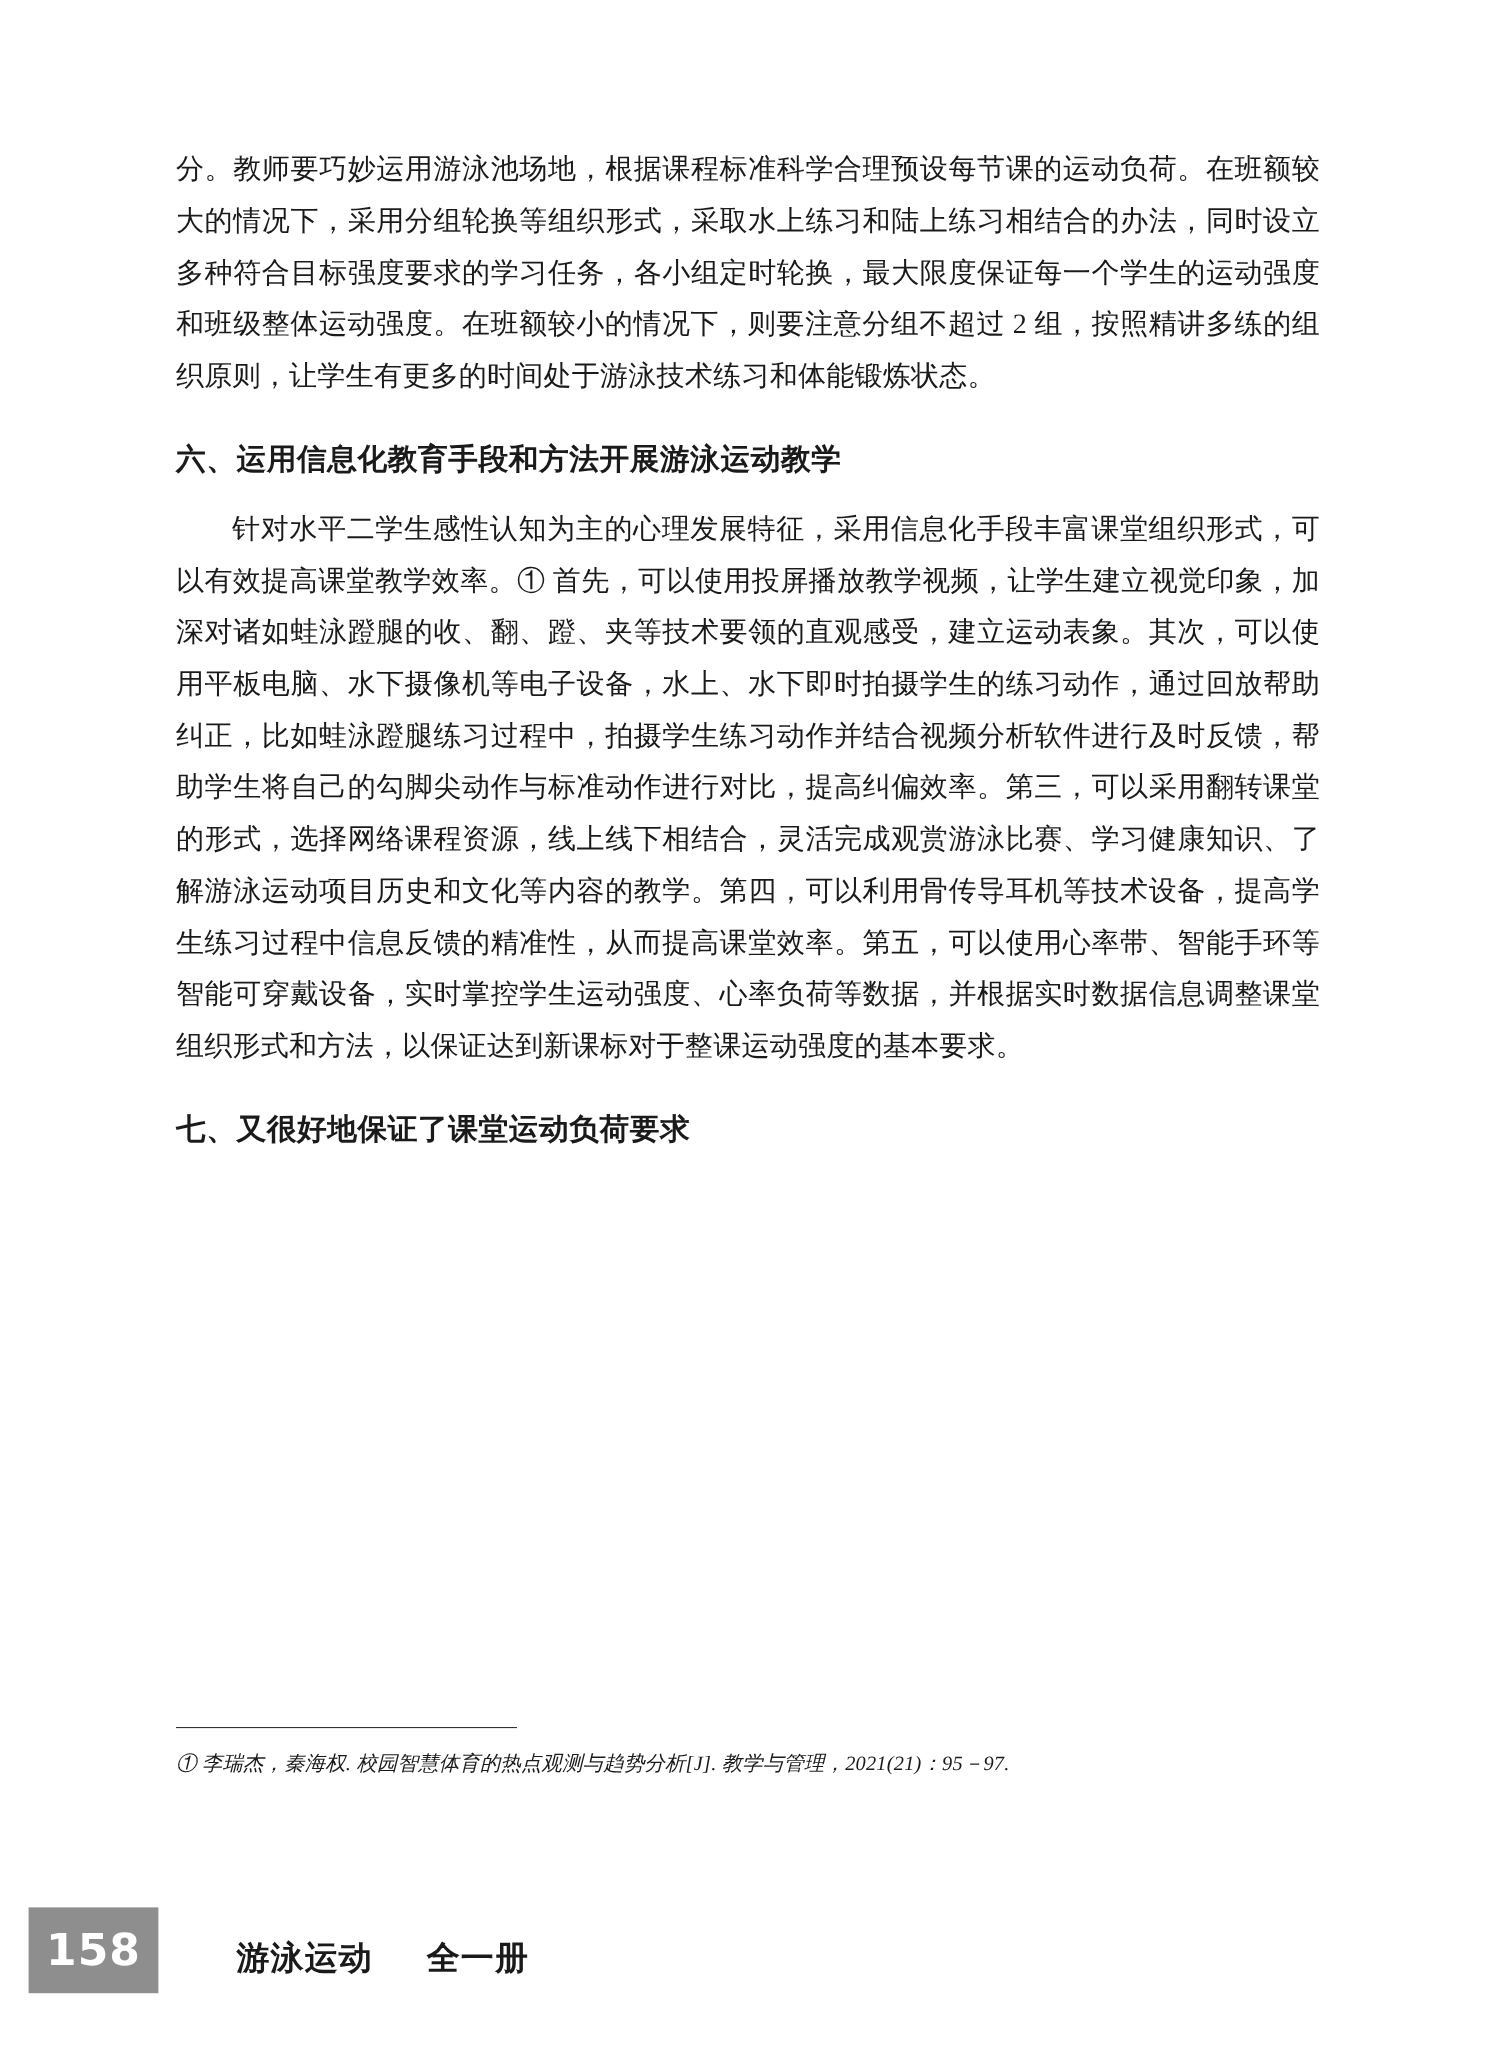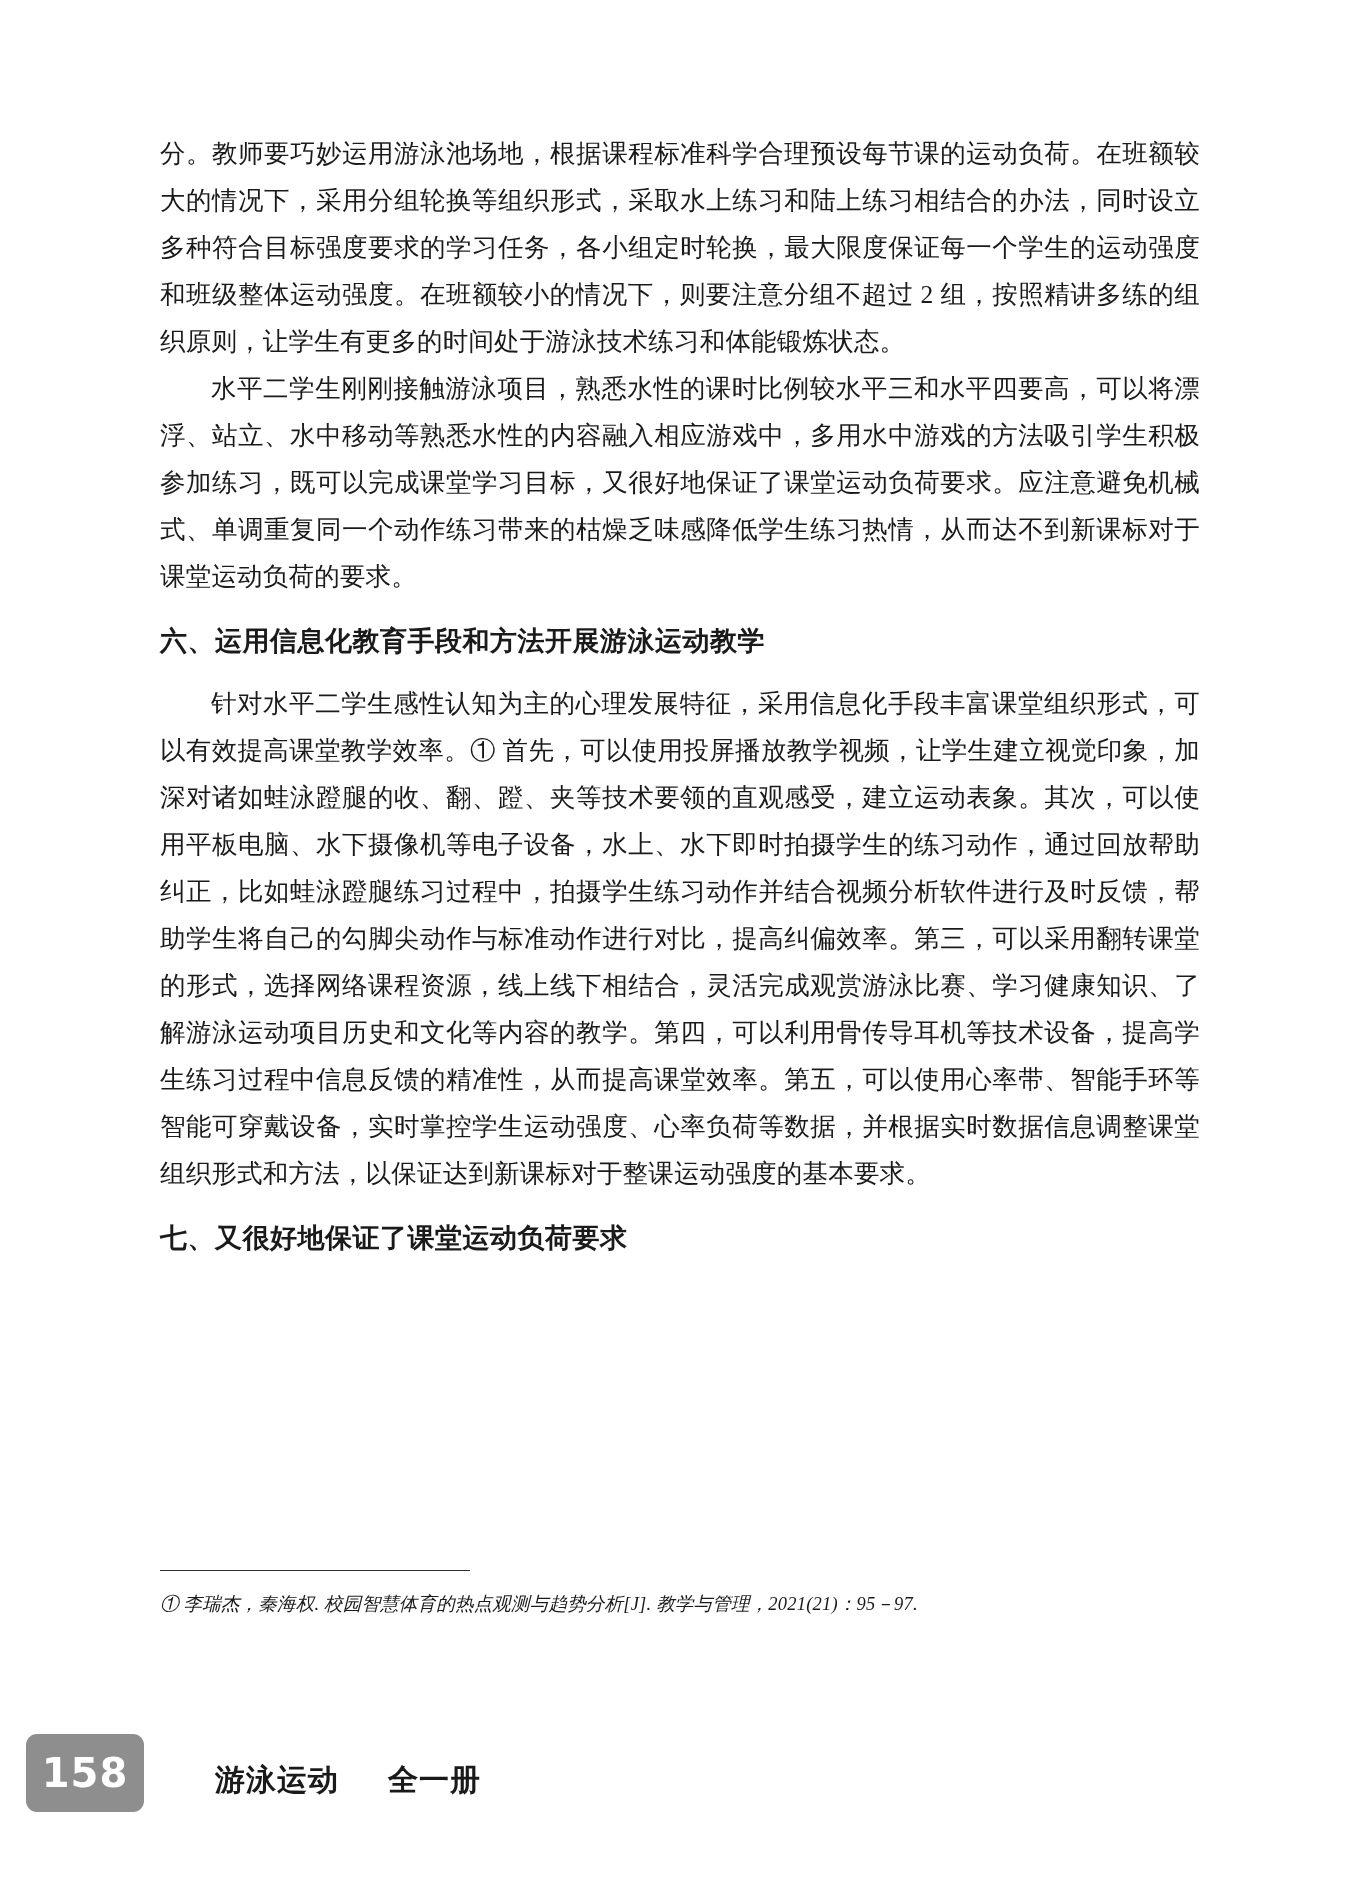--- a/index.html
+++ b/index.html
@@ -35,21 +35,21 @@
     text-indent: 51px;
     letter-spacing: 0.2px;
   }
   p.body-par.no-indent {
     text-indent: 0;
   }
   h2.section-heading {
     font-family: "DejaVu Sans", "Liberation Sans", sans-serif;
     font-size: 27px;
     font-weight: bold;
-    margin: 20px 0 18px 0;
+    margin: 32px 0 18px 0;
     line-height: 42px;
     letter-spacing: 0.5px;
   }
   .footnote-wrap {
     position: absolute;
     left: 160px;
     top: 1570px;
     width: 1040px;
     font-style: italic;
   }
@@ -75,21 +75,20 @@
   .folio-box {
     position: absolute;
     left: 26px;
     top: 0;
     width: 118px;
     height: 78px;
     background: #8e8e8e;
     display: flex;
     align-items: center;
     justify-content: center;
-    border-radius: 11px;
   }
   .folio-num {
     color: #ffffff;
     font-family: "DejaVu Sans", "Liberation Sans", sans-serif;
     font-size: 40px;
     font-weight: bold;
     letter-spacing: 1px;
   }
   .footer-title {
     position: absolute;
@@ -118,21 +117,20 @@
 <body>
 
 <div class="page">
 
   <div class="edge-line"></div>
 
   <div class="content">
 
     <p class="body-par no-indent">分。教师要巧妙运用游泳池场地，根据课程标准科学合理预设每节课的运动负荷。在班额较大的情况下，采用分组轮换等组织形式，采取水上练习和陆上练习相结合的办法，同时设立多种符合目标强度要求的学习任务，各小组定时轮换，最大限度保证每一个学生的运动强度和班级整体运动强度。在班额较小的情况下，则要注意分组不超过 2 组，按照精讲多练的组织原则，让学生有更多的时间处于游泳技术练习和体能锻炼状态。</p>
 
-    <p class="body-par">水平二学生刚刚接触游泳项目，熟悉水性的课时比例较水平三和水平四要高，可以将漂浮、站立、水中移动等熟悉水性的内容融入相应游戏中，多用水中游戏的方法吸引学生积极参加练习，既可以完成课堂学习目标，又很好地保证了课堂运动负荷要求。应注意避免机械式、单调重复同一个动作练习带来的枯燥乏味感降低学生练习热情，从而达不到新课标对于课堂运动负荷的要求。</p>
 
     <h2 class="section-heading">六、运用信息化教育手段和方法开展游泳运动教学</h2>
 
     <p class="body-par">针对水平二学生感性认知为主的心理发展特征，采用信息化手段丰富课堂组织形式，可以有效提高课堂教学效率。① 首先，可以使用投屏播放教学视频，让学生建立视觉印象，加深对诸如蛙泳蹬腿的收、翻、蹬、夹等技术要领的直观感受，建立运动表象。其次，可以使用平板电脑、水下摄像机等电子设备，水上、水下即时拍摄学生的练习动作，通过回放帮助纠正，比如蛙泳蹬腿练习过程中，拍摄学生练习动作并结合视频分析软件进行及时反馈，帮助学生将自己的勾脚尖动作与标准动作进行对比，提高纠偏效率。第三，可以采用翻转课堂的形式，选择网络课程资源，线上线下相结合，灵活完成观赏游泳比赛、学习健康知识、了解游泳运动项目历史和文化等内容的教学。第四，可以利用骨传导耳机等技术设备，提高学生练习过程中信息反馈的精准性，从而提高课堂效率。第五，可以使用心率带、智能手环等智能可穿戴设备，实时掌控学生运动强度、心率负荷等数据，并根据实时数据信息调整课堂组织形式和方法，以保证达到新课标对于整课运动强度的基本要求。</p>
 
     <h2 class="section-heading">七、又很好地保证了课堂运动负荷要求</h2>
 
 
   </div>
 

